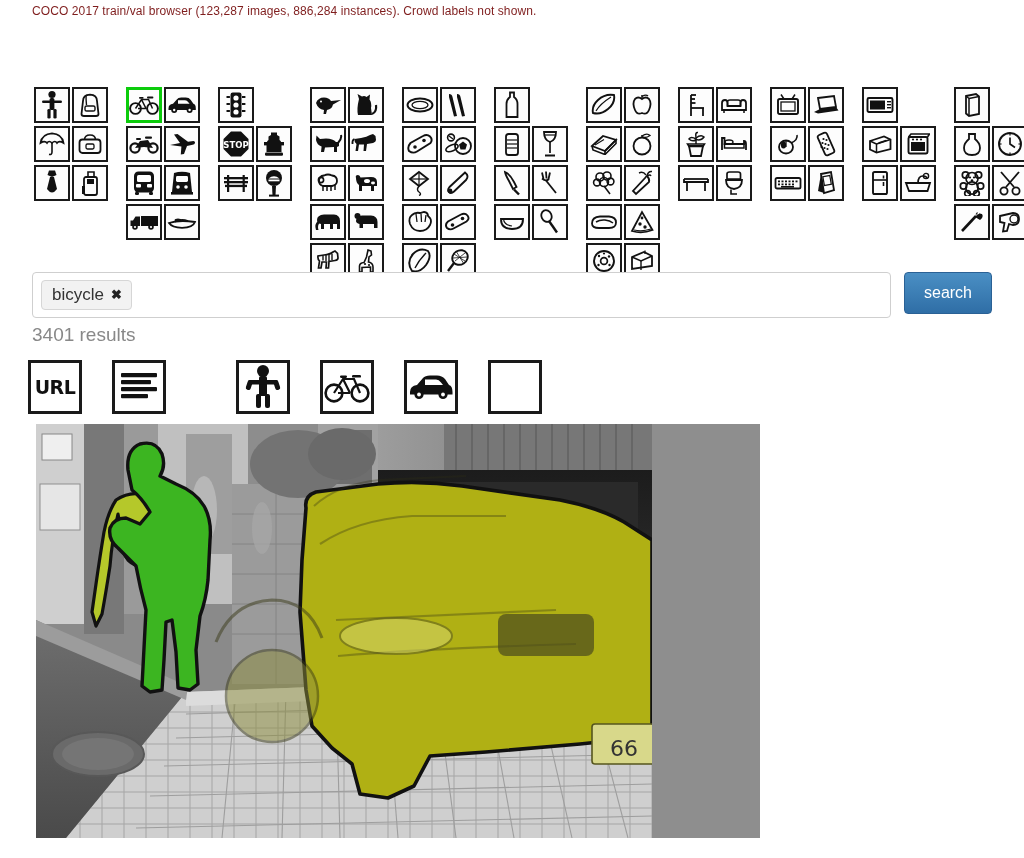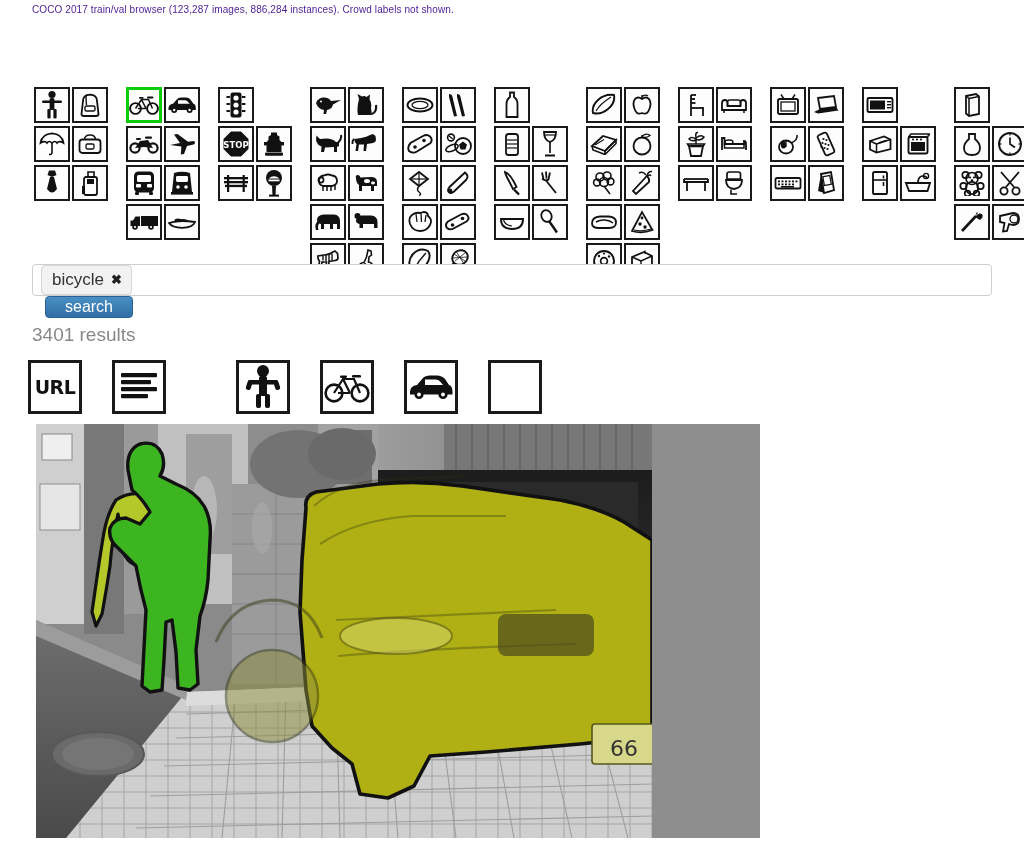--- a/index.html
+++ b/index.html
@@ -9,21 +9,21 @@
     width: 1024px; height: 858px;
     background: #ffffff;
     font-family: "Liberation Sans", sans-serif;
     overflow: hidden;
   }
   .page { width: 1024px; height: 858px; position: relative; padding: 0; }
 
   
   .header-line {
     position: absolute; left: 32px; top: 4px;
-    font-size: 10px; color: #4c1d95; letter-spacing: 0.1px;
+    font-size: 12px; color: #7f1d1d; letter-spacing: 0.1px;
     white-space: nowrap;
   }
 
   
   .cat-grid {
     position: absolute; left: 34px; top: 47px;
     display: flex; align-items: flex-start; gap: 0px;
   }
   .supergroup { display: flex; align-items: flex-end; margin-right: 16px; margin-top: 40px; }
   .supergroup:last-child { margin-right: 0; }
@@ -36,23 +36,23 @@
     display: flex; align-items: center; justify-content: center;
     cursor: pointer;
     position: relative;
     overflow: hidden;
   }
   .cell.selected { border-color: #0ccc0c; box-shadow: 0 0 0 1px #0ccc0c inset; }
   .cell svg { display: block; }
 
   
   .search-row {
-    position: absolute; left: 32px; top: 264px;
+    position: absolute; left: 32px; top: 272px;
     width: 960px; height: 50px;
-    display: flex; align-items: stretch; flex-direction: column;
+    display: flex; align-items: stretch;
   }
   .token-input {
     flex: 1 1 auto;
     border: 1px solid #cfcfcf;
     border-radius: 4px;
     background: #ffffff;
     display: flex; align-items: center;
     padding: 0 8px;
     height: 46px;
     cursor: text;

